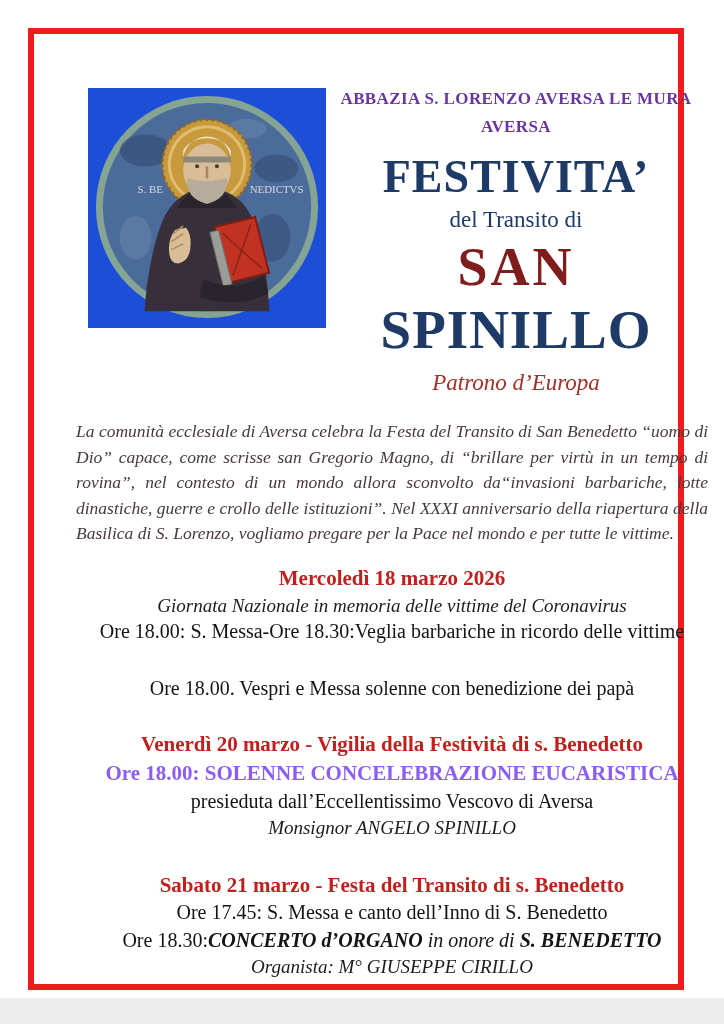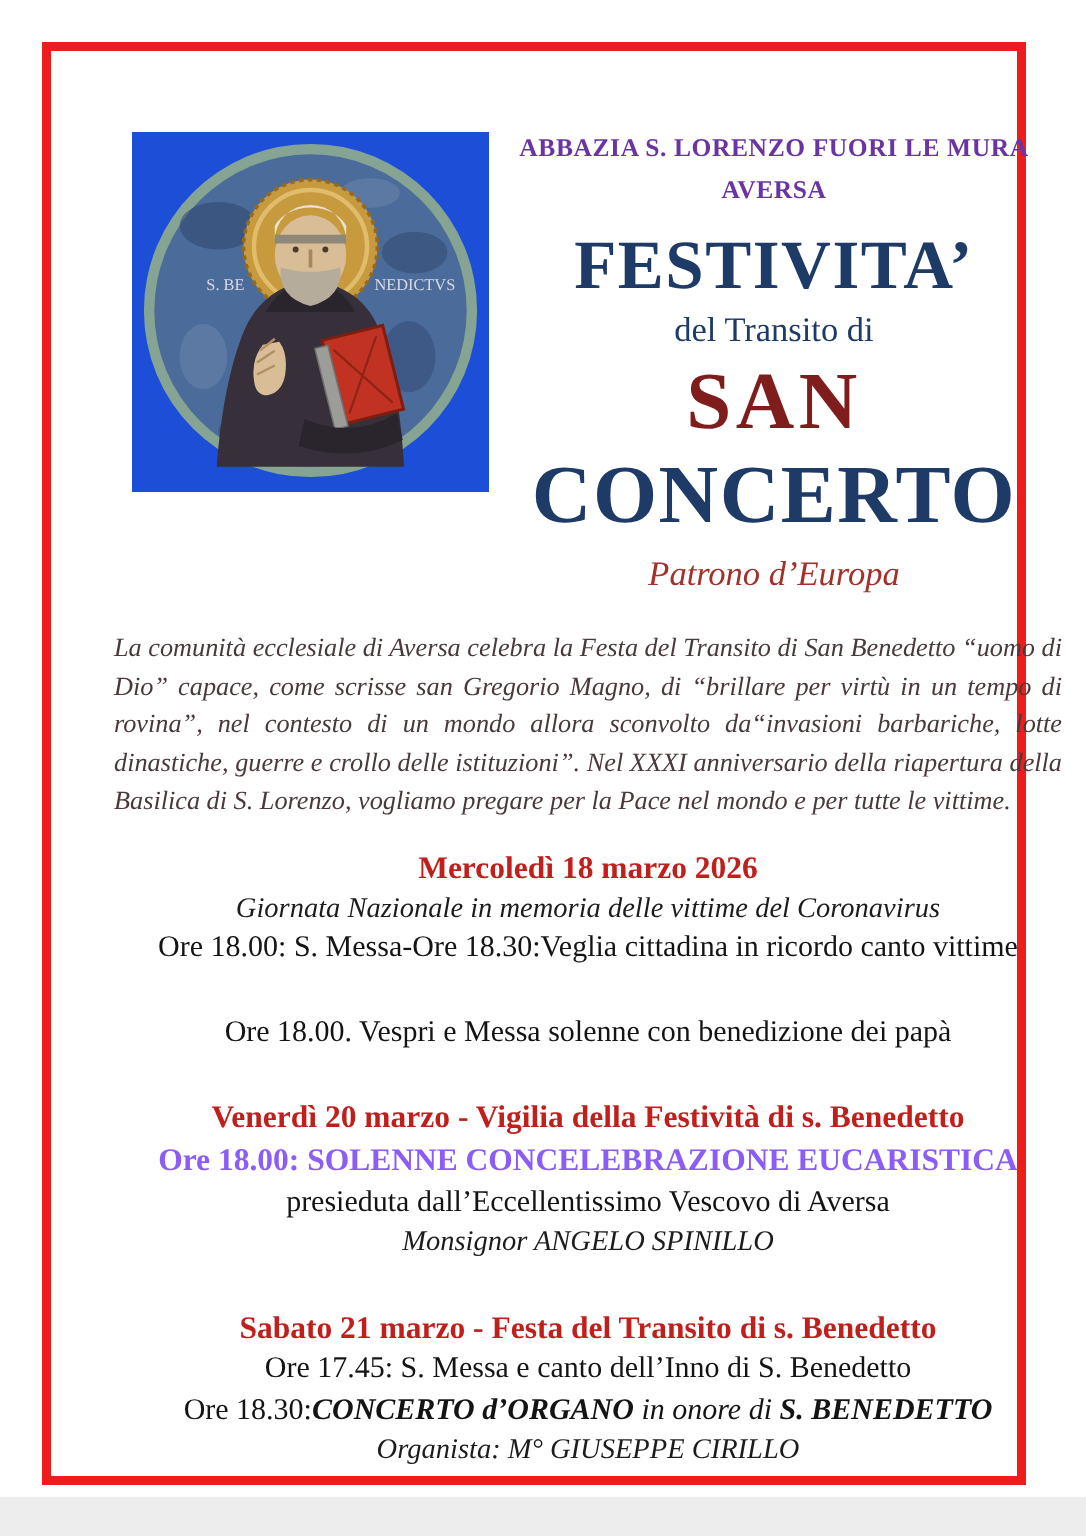--- a/index.html
+++ b/index.html
@@ -183,36 +183,36 @@
 
               <path d="M116,192 Q148,206 178,188 L182,206 Q150,222 112,210 Z" fill="#2a242d"></path>
 
               <text x="50" y="105" font-size="11" fill="#d9d9e2" font-family="Liberation Serif, serif">S. BE</text>
               <text x="163" y="105" font-size="11" fill="#d9d9e2" font-family="Liberation Serif, serif">NEDICTVS</text>
             </svg>
           </div>
         </div>
 
         <div class="head-right">
-          <div class="abbey-line">ABBAZIA S. LORENZO FUORI LE MURA</div>
+          <div class="abbey-line">ABBAZIA S. LORENZO AVERSA LE MURA</div>
           <div class="abbey-line abbey-line2">AVERSA</div>
           <div class="festivita">FESTIVITA’</div>
           <div class="transito">del Transito di</div>
           <div class="san">SAN</div>
-          <div class="benedetto">CONCERTO</div>
+          <div class="benedetto">SPINILLO</div>
           <div class="patrono">Patrono d’Europa</div>
         </div>
       </div>
 
       <div class="intro">La comunità ecclesiale di Aversa celebra la Festa del Transito di San Benedetto “uomo di Dio” capace, come scrisse san Gregorio Magno, di “brillare per virtù in un tempo di rovina”, nel contesto di un mondo allora sconvolto da“invasioni barbariche, lotte dinastiche, guerre e crollo delle istituzioni”. Nel XXXI anniversario della  riapertura della Basilica di S. Lorenzo, vogliamo pregare per la Pace nel mondo  e per tutte le vittime.</div>
 
       <div class="section sec-mer">
         <div class="sec-title">Mercoledì 18 marzo 2026</div>
         <div class="italic-line">Giornata Nazionale in memoria delle vittime del Coronavirus</div>
-        <div class="plain-line">Ore 18.00: S. Messa-Ore 18.30:Veglia cittadina in ricordo canto vittime</div>
+        <div class="plain-line">Ore 18.00: S. Messa-Ore 18.30:Veglia barbariche in ricordo delle vittime</div>
       </div>
 
       <div class="section sec-gio">
         <div class="plain-line">Ore 18.00. Vespri e Messa solenne con benedizione dei papà</div>
       </div>
 
       <div class="section sec-ven">
         <div class="sec-title">Venerdì 20  marzo - Vigilia della Festività di s. Benedetto</div>
         <div class="red-bold-line">Ore 18.00: SOLENNE CONCELEBRAZIONE EUCARISTICA</div>
         <div class="plain-line">presieduta dall’Eccellentissimo Vescovo di Aversa</div>

